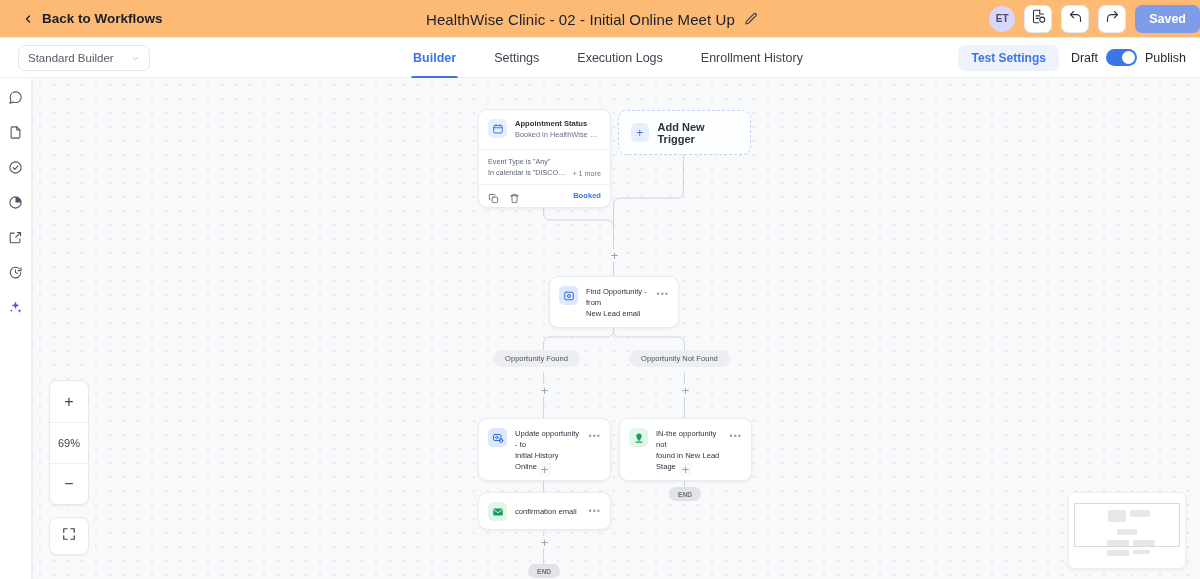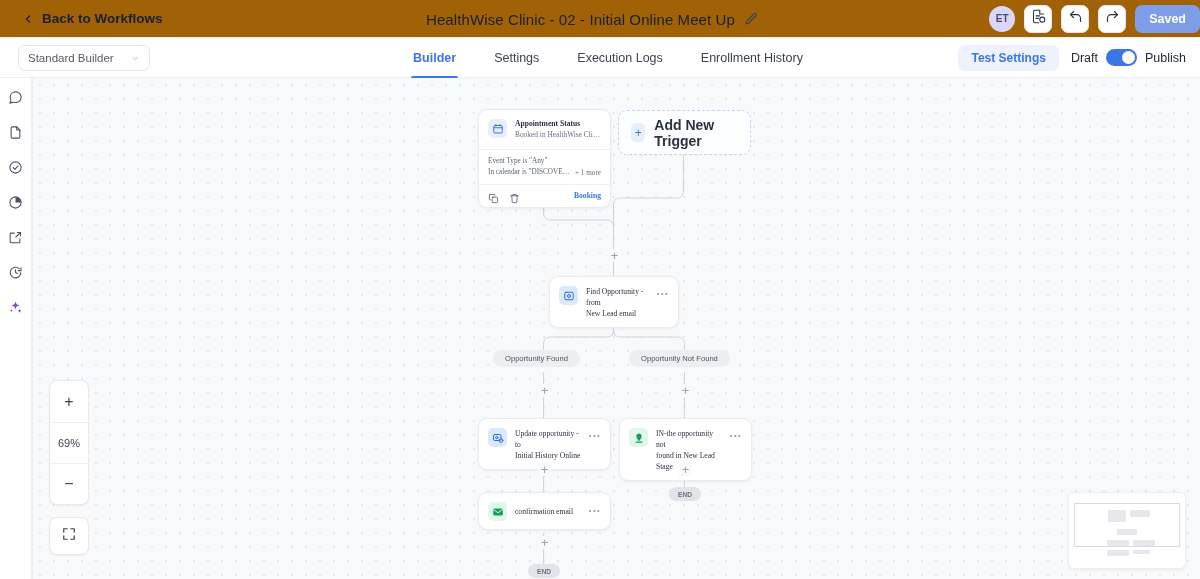--- a/index.html
+++ b/index.html
@@ -10,21 +10,21 @@
     overflow: hidden;
     color: #1f2937;
   }
   .app { position: relative; width: 1200px; height: 579px; display: flex; flex-direction: column; }
 
   
   .topbar {
     height: 38px; flex: 0 0 38px;
     display: flex; align-items: center;
     border-bottom: 1px solid #eceef1;
-    background: #a16207; position: relative;
+    background: #fdba74; position: relative;
   }
   .back-btn {
     display: flex; align-items: center; gap: 8px;
     padding: 0 14px 0 22px; cursor: pointer;
     font-size: 13.5px; font-weight: 600; color: #1a1f2b;
   }
   .back-chev { display: block; width: 12px; height: 12px; }
   .title-wrap {
     position: absolute; left: 0; right: 16px; top: 0; height: 38px;
     display: flex; align-items: center; justify-content: center; gap: 9px;
@@ -122,21 +122,21 @@
     flex: 1; position: relative; overflow: hidden;
     background-color: #f8f9fb;
     background-image: radial-gradient(#e4e7ed 0.8px, transparent 0.8px);
     background-size: 14px 14px;
     border-left: 1px solid #eceef1;
   }
   .edges { position: absolute; inset: 0; width: 100%; height: 100%; }
 
   .node {
     position: absolute; background: #fff; border: 1px solid #e9ebef;
-    border-radius: 9px; box-shadow: 0 1px 3px rgba(16,24,40,.06); font-family: Liberation Serif, serif;
+    border-radius: 9px; box-shadow: 0 1px 3px rgba(16,24,40,.06);
   }
   .node-head { display: flex; align-items: flex-start; gap: 8px; padding: 9px 9px 8px 9px; }
   .node-icon {
     width: 19px; height: 19px; border-radius: 5px; flex: 0 0 19px;
     display: flex; align-items: center; justify-content: center;
   }
   .node-icon svg { width: 12px; height: 12px; }
   .ic-blue { background: #e8effc; color: #3b76e8; }
   .ic-blue2 { background: #dce8fb; color: #2f6ae0; }
   .ic-green { background: #e3f6ec; color: #12a15c; }
@@ -164,21 +164,21 @@
   .add-trigger {
     position: absolute; border: 1px dashed #c3d3f3; border-radius: 9px;
     background: #fdfeff; display: flex; align-items: center; gap: 9px;
     padding: 0 12px; cursor: pointer;
   }
   .add-trigger .plus-box {
     width: 19px; height: 19px; border-radius: 5px; background: #e8effc;
     color: #3b76e8; display: flex; align-items: center; justify-content: center;
     font-size: 12px; line-height: 1;
   }
-  .add-trigger .lbl { font-size: 14px; font-weight: 700; color: #2b3240; }
+  .add-trigger .lbl { font-size: 11px; font-weight: 700; color: #2b3240; }
 
   .branch-pill {
     position: absolute; height: 17px; padding: 0 12px; border-radius: 9px;
     background: #edeef1; color: #4b5260; font-size: 7.6px;
     display: flex; align-items: center; justify-content: center; white-space: nowrap;
     cursor: pointer;
   }
   .end-pill {
     position: absolute; height: 14px; padding: 0 9px; border-radius: 7px;
     background: #e1e3e8; color: #6b7280; font-size: 6.6px; font-weight: 600;
@@ -427,21 +427,21 @@
                 <path d="M5 15H4a1 1 0 0 1-1-1V4a1 1 0 0 1 1-1h10a1 1 0 0 1 1 1v1"></path>
               </svg>
           </span>
           <span class="foot-ic">
             <svg viewBox="0 0 24 24" fill="none" stroke="currentColor" stroke-width="1.9" stroke-linecap="round" stroke-linejoin="round">
                 <polyline points="3.5 6 20.5 6"></polyline>
                 <path d="M8 6V4a1 1 0 0 1 1-1h6a1 1 0 0 1 1 1v2"></path>
                 <path d="M6 6l1 14a1 1 0 0 0 1 1h8a1 1 0 0 0 1-1l1-14"></path>
               </svg>
           </span>
-          <span class="details-link">Booking</span>
+          <span class="details-link">Booked</span>
         </div>
       </div>
 
       <div class="add-trigger" style="left:585px; top:32px; width:133px; height:45px;">
         <div class="plus-box">+</div>
         <div class="lbl">Add New Trigger</div>
       </div>
 
       <div class="plus-node" style="left:575px; top:171px;">+</div>
 

